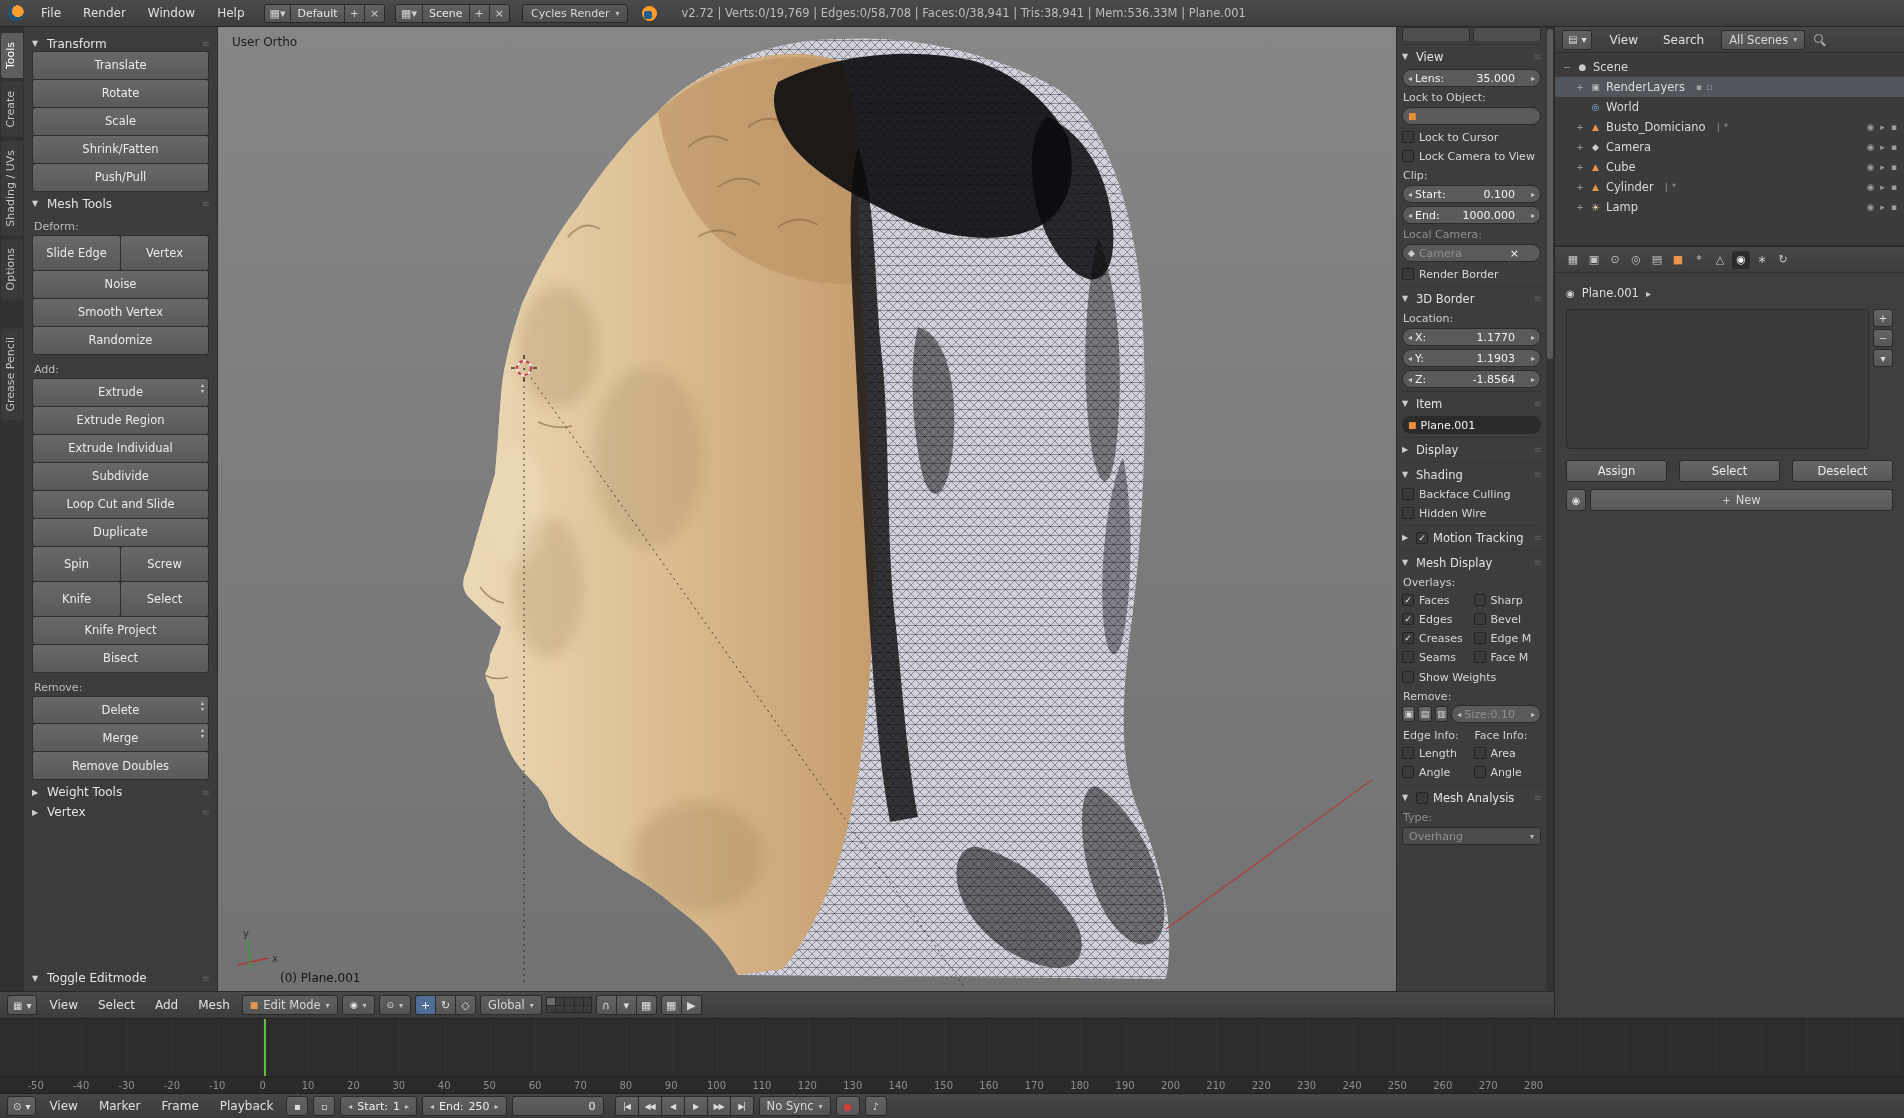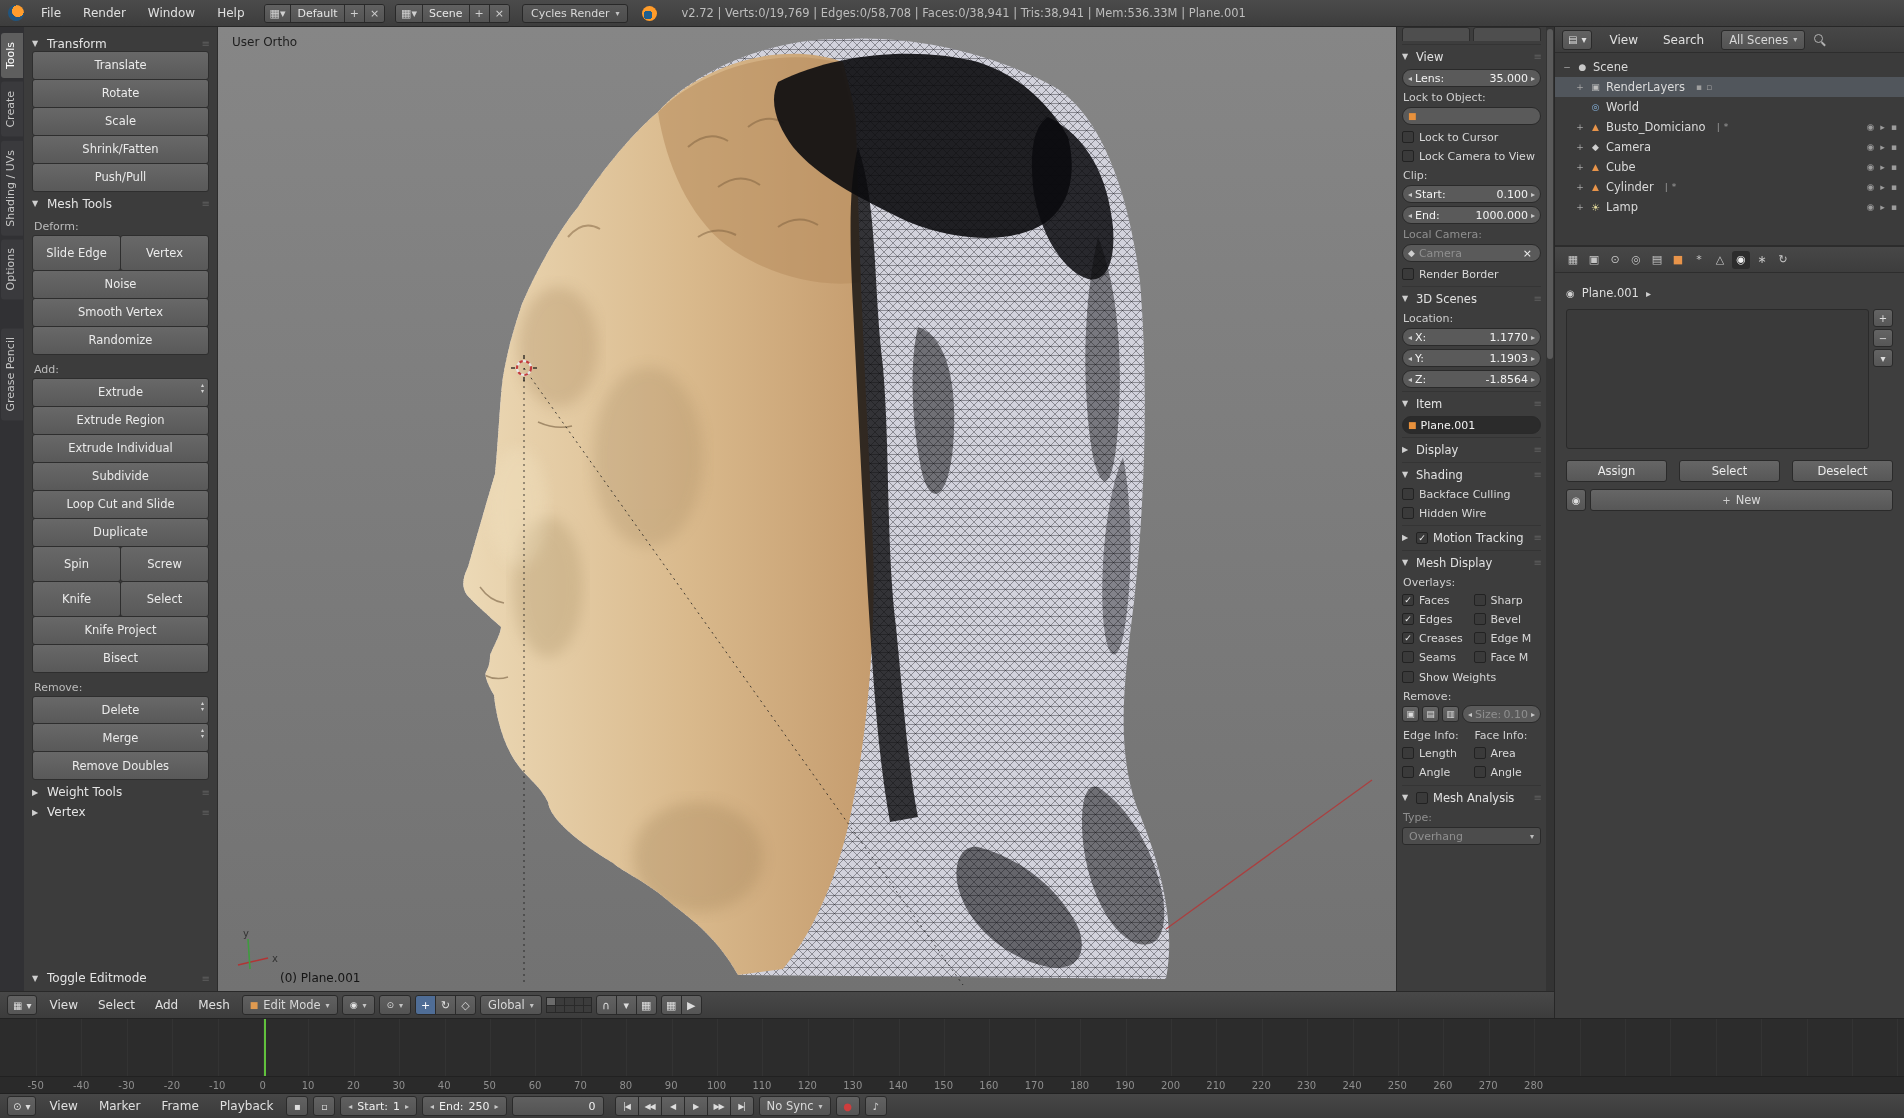--- a/index.html
+++ b/index.html
@@ -69,21 +69,21 @@
   .npclip { display:flex; gap:3px; height:14px; overflow:hidden; margin-top:0; }
   .npclip .cb { flex:1; height:20px; background:#4e4e4e; border:1px solid #2d2d2d; border-radius:3px;
     color:#9a9a9a; font-size:16px; display:flex; justify-content:center; padding-top:18px; }
   .npsec { border-top:1px solid #343434; margin-top:3px; padding-top:2px; }
   .nphead { display:flex; align-items:center; gap:5px; height:19px; font-size:11.5px; color:#e2e2e2; }
   .nphead .tri { font-size:8px; width:9px; color:#cfcfcf; }
   .nfield { height:18px; background:#5a5a5a; border:1px solid #2a2a2a; border-radius:9px;
     display:flex; align-items:center; padding:0 5px; margin:3px 0; color:#f2f2f2; }
   .nfield .fa { font-size:8px; color:#c9c9c9; }
   .nfield .flab { margin-left:3px; }
-  .nfield .fval { margin-left:auto; margin-right:3px; }
+  .nfield .fval { margin-left:auto; margin-right:16px; }
   .nfield.dark { background:#2b2b2b; }
   .nfield .oic { color:#e8913c; font-size:9px; margin-right:4px; }
   .nfield .cic { color:#cfcfcf; font-size:9px; margin-right:4px; }
   .nlabel { color:#cfcfcf; margin:4px 0 1px 1px; }
   .ndim { color:#8f8f8f; }
   .chkrow { display:flex; align-items:center; gap:5px; height:18px; margin:1px 0; }
   .cbox { width:12px; height:12px; background:#3a3a3a; border:1px solid #222; border-radius:2px;
     display:flex; align-items:center; justify-content:center; font-size:9px; color:#eee; flex:none; }
   .cols { display:flex; gap:4px; }
   .cols .col { flex:1; min-width:0; }
@@ -484,21 +484,21 @@
             </div>
             <div class="chkrow">
               <span class="cbox"></span>
               <span>Render Border</span>
             </div>
           </div>
 
           <div class="npsec">
             <div class="nphead">
               <span class="tri">▼</span>
-              <span>3D Scenes</span>
+              <span>3D Border</span>
               <span class="grip">≡</span>
             </div>
             <div class="nlabel">Location:</div>
             <div class="nfield">
               <span class="fa">◂</span>
               <span class="flab">X:</span>
               <span class="fval">1.1770</span>
               <span class="fa">▸</span>
             </div>
             <div class="nfield">

